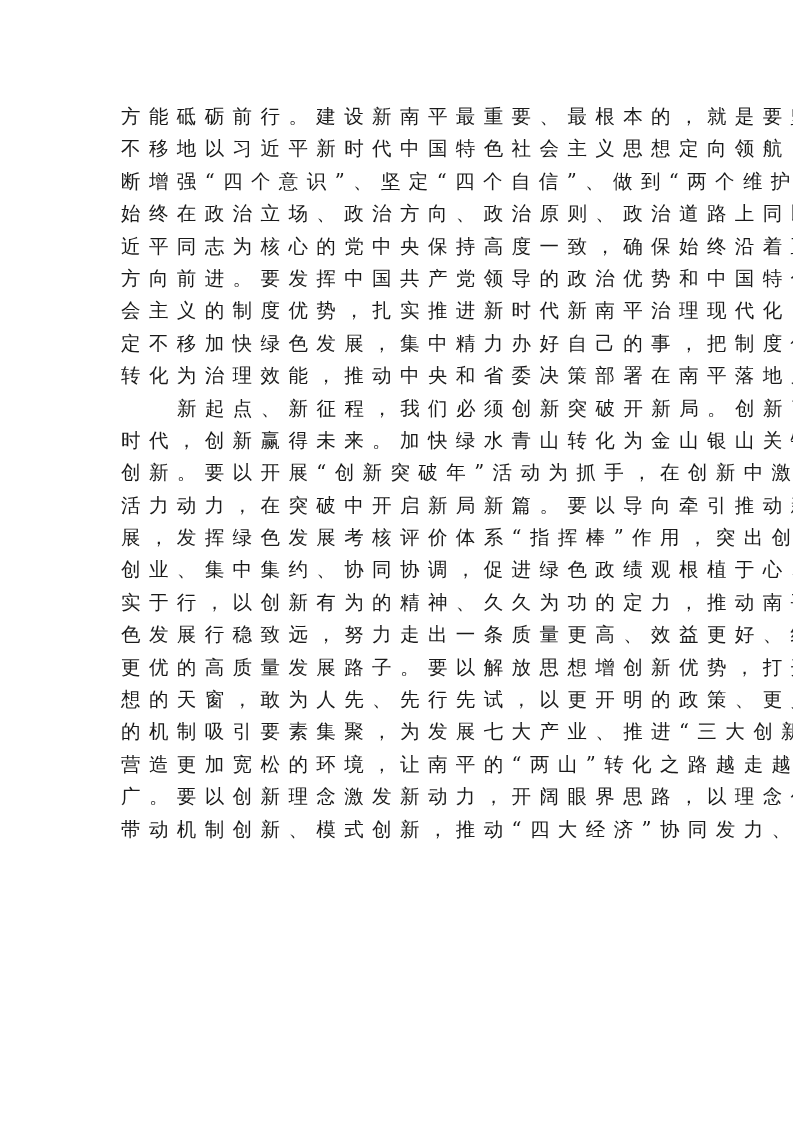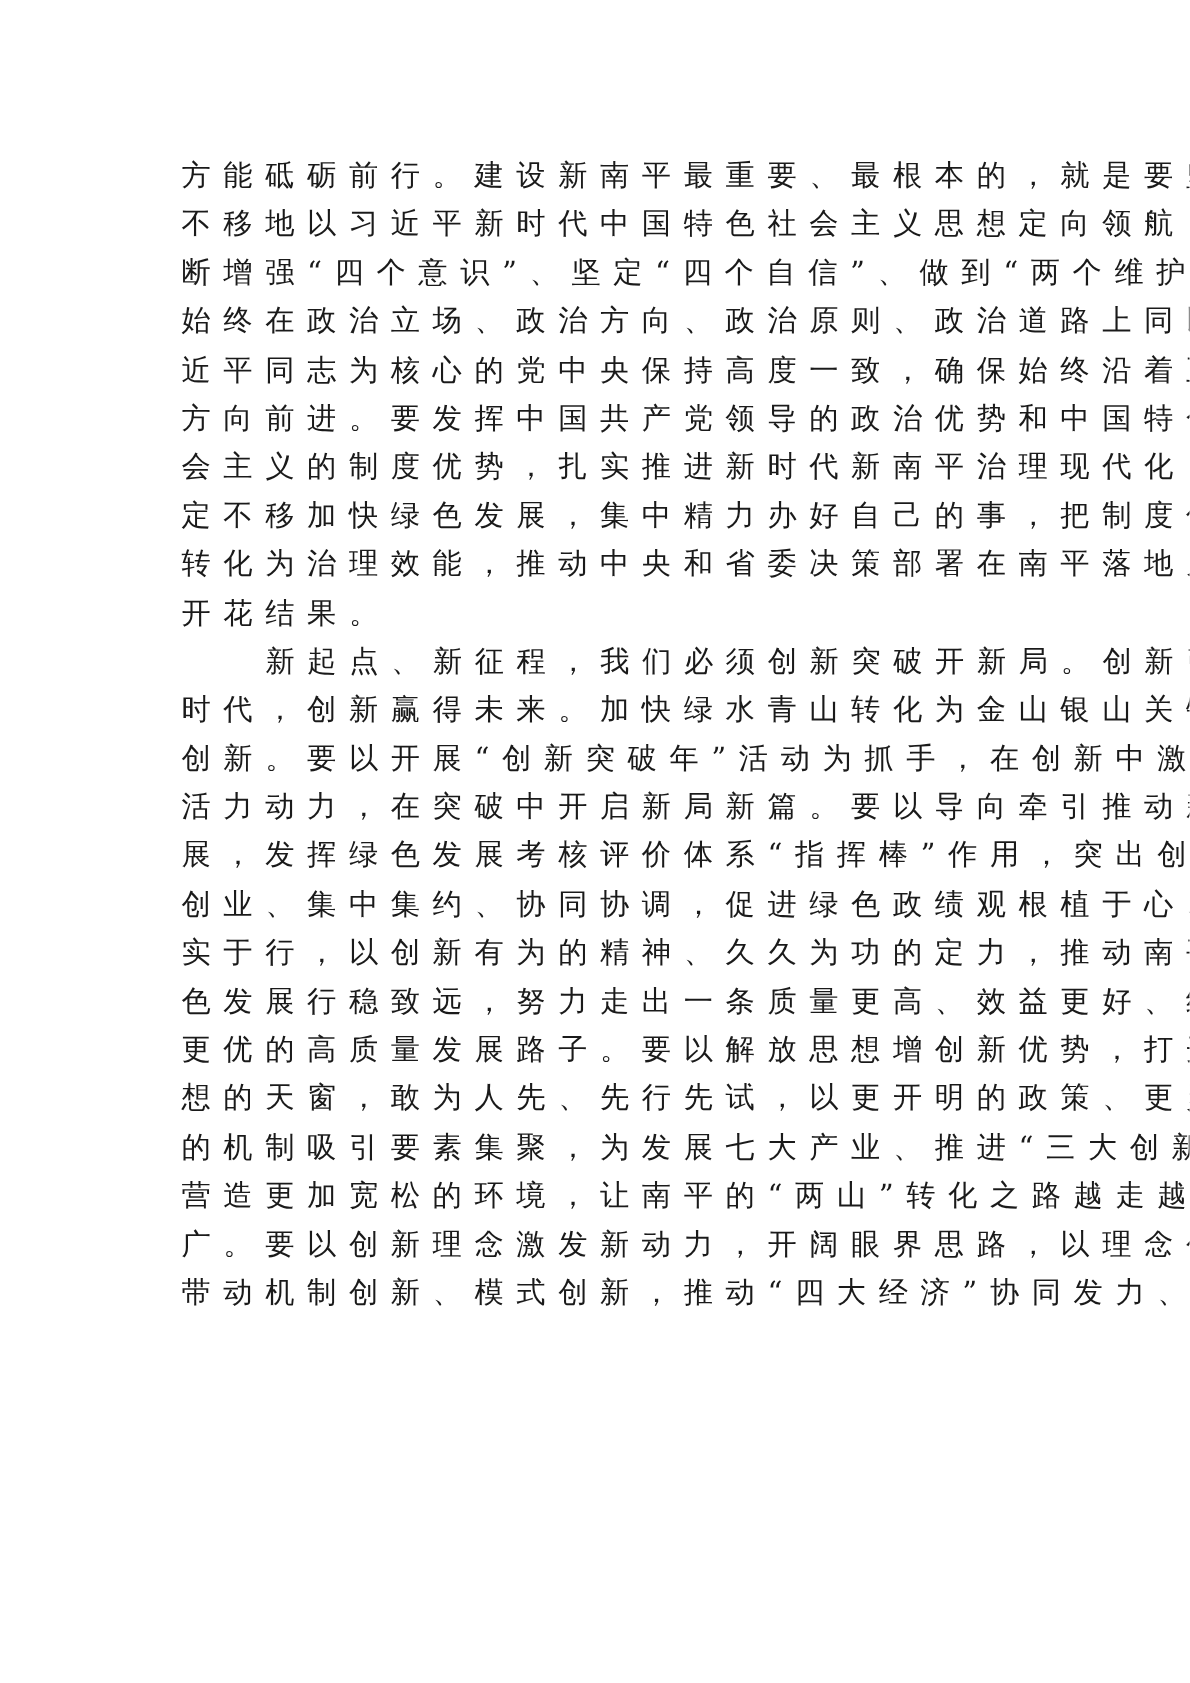--- a/index.html
+++ b/index.html
@@ -24,21 +24,20 @@
     <div>
       <div class="line">方能砥砺前行。建设新南平最重要、最根本的，就是要坚定</div>
       <div class="line">不移地以习近平新时代中国特色社会主义思想定向领航，不</div>
       <div class="line">断增强“四个意识”、坚定“四个自信”、做到“两个维护”，</div>
       <div class="line">始终在政治立场、政治方向、政治原则、政治道路上同以习</div>
       <div class="line">近平同志为核心的党中央保持高度一致，确保始终沿着正确</div>
       <div class="line">方向前进。要发挥中国共产党领导的政治优势和中国特色社</div>
       <div class="line">会主义的制度优势，扎实推进新时代新南平治理现代化，坚</div>
       <div class="line">定不移加快绿色发展，集中精力办好自己的事，把制度优势</div>
       <div class="line">转化为治理效能，推动中央和省委决策部署在南平落地见效、</div>
-      <div class="line">开花结果。</div>
     </div>
     <div>
       <div class="line indent">新起点、新征程，我们必须创新突破开新局。创新引领</div>
       <div class="line">时代，创新赢得未来。加快绿水青山转化为金山银山关键在</div>
       <div class="line">创新。要以开展“创新突破年”活动为抓手，在创新中激发</div>
       <div class="line">活力动力，在突破中开启新局新篇。要以导向牵引推动新发</div>
       <div class="line">展，发挥绿色发展考核评价体系“指挥棒”作用，突出创新</div>
       <div class="line">创业、集中集约、协同协调，促进绿色政绩观根植于心、落</div>
       <div class="line">实于行，以创新有为的精神、久久为功的定力，推动南平绿</div>
       <div class="line">色发展行稳致远，努力走出一条质量更高、效益更好、结构</div>

